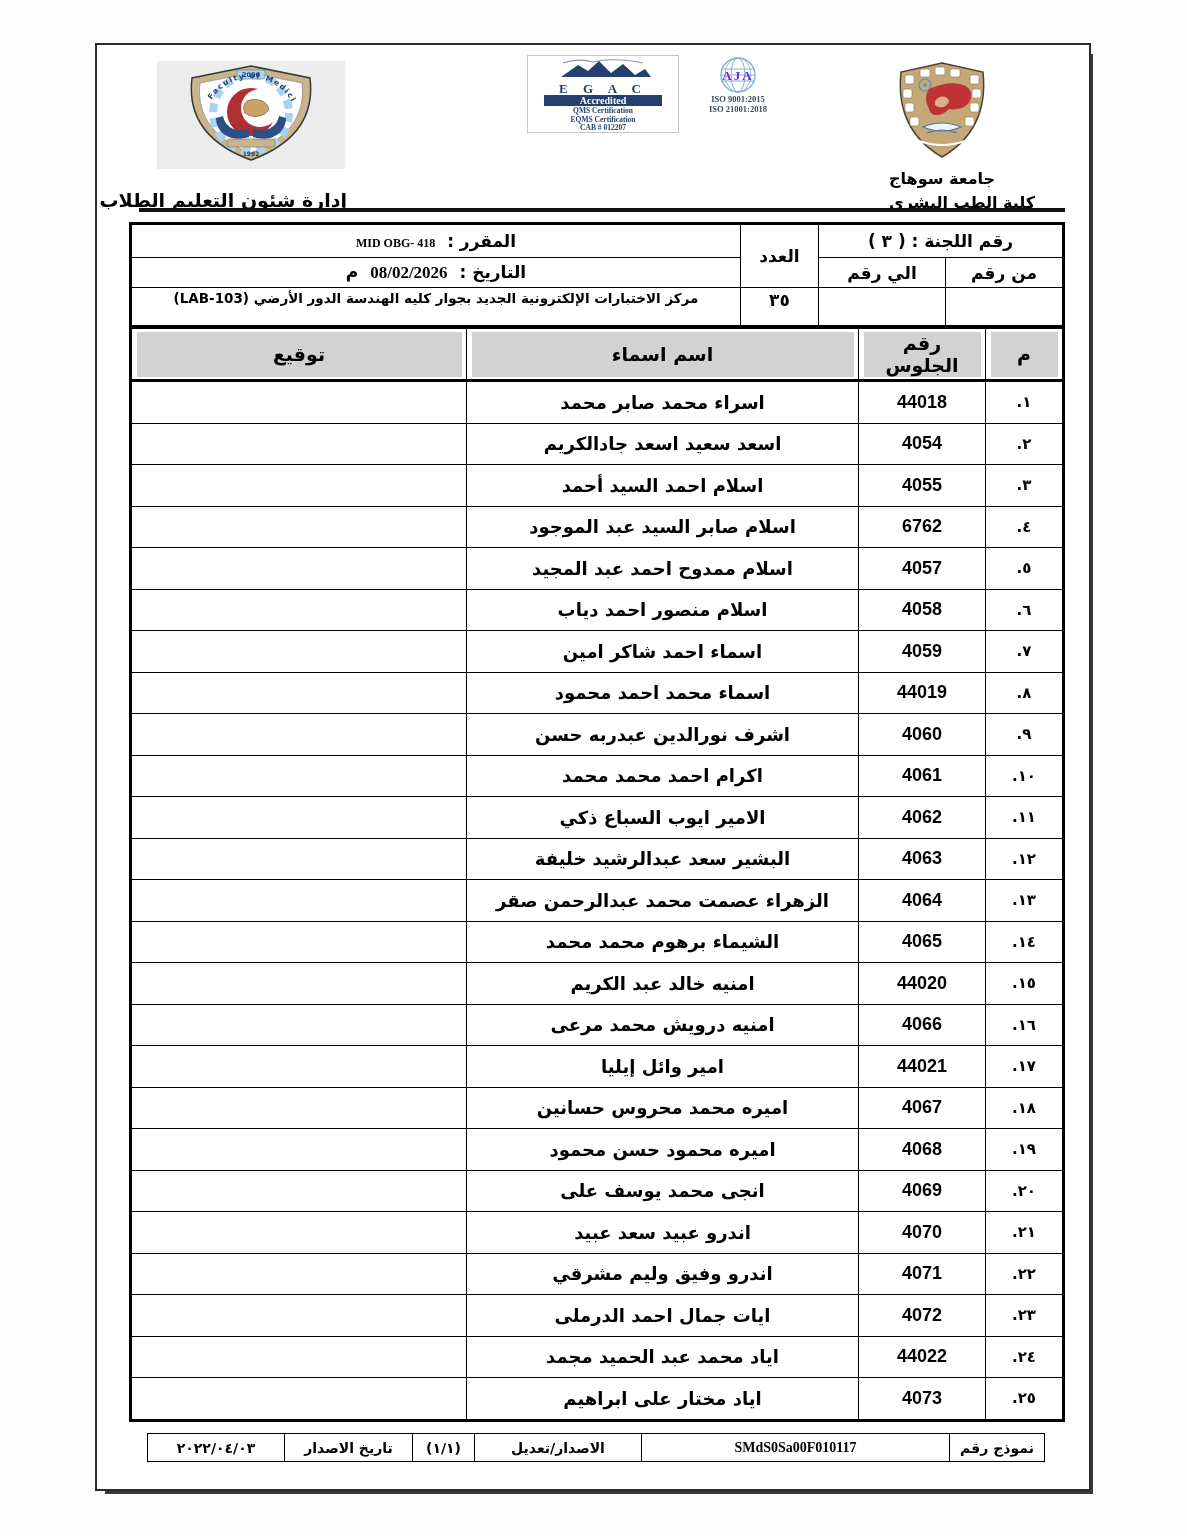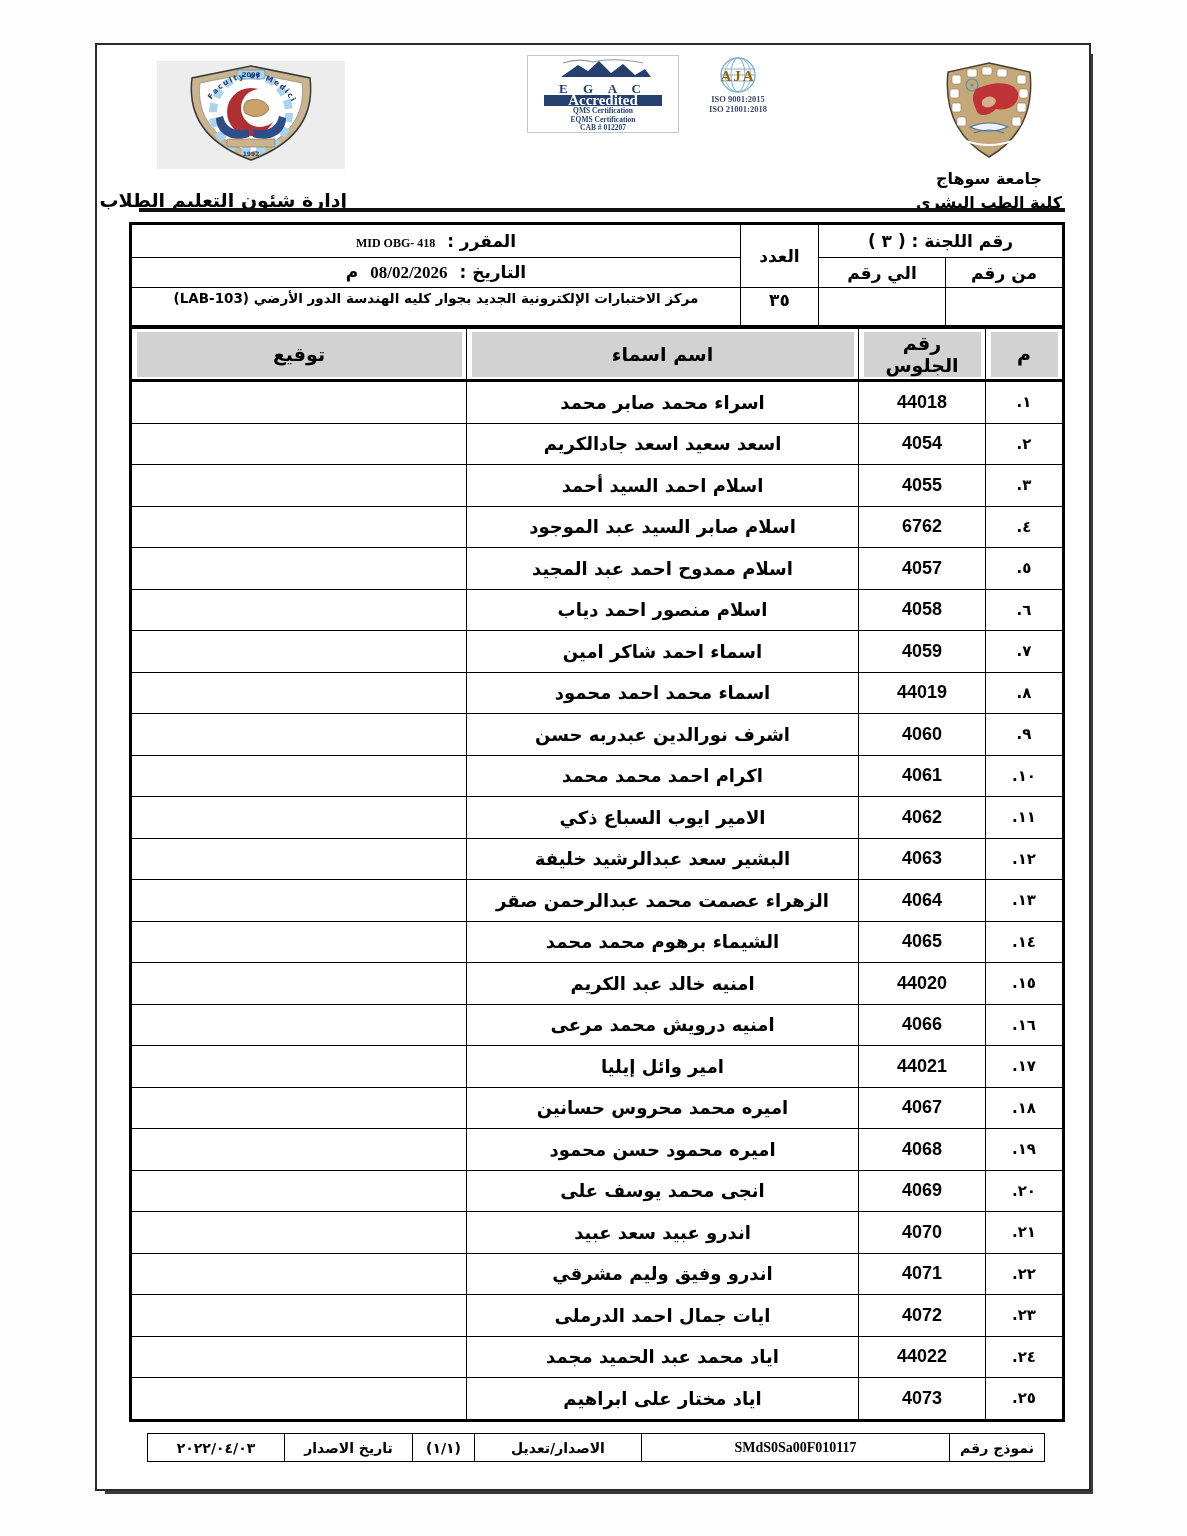--- a/index.html
+++ b/index.html
@@ -14,30 +14,30 @@
     box-shadow:6px 7px 0 -4px #3a3a3a;
   }
   
   .hdr-left{position:absolute;top:16px;left:58px;width:192px;text-align:center;}
   .faculty-box{background:#ededed;padding:2px 4px;display:inline-block;}
   .dept-label{margin-top:20px;font-size:19px;font-weight:bold;white-space:nowrap;}
   .hdr-center{position:absolute;top:10px;left:278px;width:574px;text-align:center;}
   .logos-row{display:flex;justify-content:center;align-items:flex-start;}
   .egac-box{width:146px;height:74px;border:1px solid #c6c6c6;background:#fff;padding:1px 2px;}
   .egac-name{font-family:"Liberation Serif",serif;font-weight:bold;color:#25406e;font-size:13px;letter-spacing:6px;line-height:11px;}
-  .egac-banner{background:#25406e;color:#fff;font-family:"Liberation Serif",serif;font-weight:bold;font-size:15px;line-height:11px;margin:1px 14px;}
+  .egac-banner{background:#25406e;color:#fff;font-family:"Liberation Serif",serif;font-weight:bold;font-size:10px;line-height:11px;margin:1px 14px;}
   .egac-line{font-family:"Liberation Serif",serif;font-weight:bold;color:#25406e;font-size:7.5px;line-height:8.5px;}
   .aja-box{width:118px;height:64px;background:#fff;padding-top:1px;}
   .aja-globe{position:relative;width:100%;height:38px;}
   .aja-name{position:absolute;left:50%;top:12px;transform:translateX(-50%);
-    font-family:"Liberation Serif",serif;font-weight:bold;font-size:15px;color:#a16207;letter-spacing:2px;text-align:right;}
+    font-family:"Liberation Serif",serif;font-weight:bold;font-size:13px;color:#6d28d9;letter-spacing:2px;text-align:right;}
   .aja-line{font-family:"Liberation Serif",serif;font-weight:bold;color:#3d4a63;font-size:8.5px;line-height:10px;}
   .title1{margin-top:7px;font-size:28px;font-weight:bold;direction:rtl;}
   .title2{margin-top:1px;font-size:25px;font-weight:bold;direction:rtl;}
-  .hdr-right{position:absolute;top:16px;left:792px;width:200px;text-align:center;}
+  .hdr-right{position:absolute;top:16px;left:792px;width:200px;text-align:left;}
   .univ-label{margin-top:4px;font-size:16px;font-weight:bold;line-height:1.5;direction:rtl;}
   .rule{position:absolute;top:163px;left:42px;width:926px;height:4px;background:#111;}
   
   table{border-collapse:collapse;table-layout:fixed;}
   .info-table{position:absolute;top:177px;left:32px;width:936px;direction:rtl;border:3px solid #000;}
   .info-table td{border:1.5px solid #000;text-align:center;font-weight:bold;font-size:17px;padding:0 4px;}
   .info-table .r1 td{height:32px;}
   .info-table .r2 td{height:29px;}
   .info-table .r3 td{height:35px;vertical-align:top;padding-top:2px;}
   .loc-cell{font-size:13.5px !important;}

